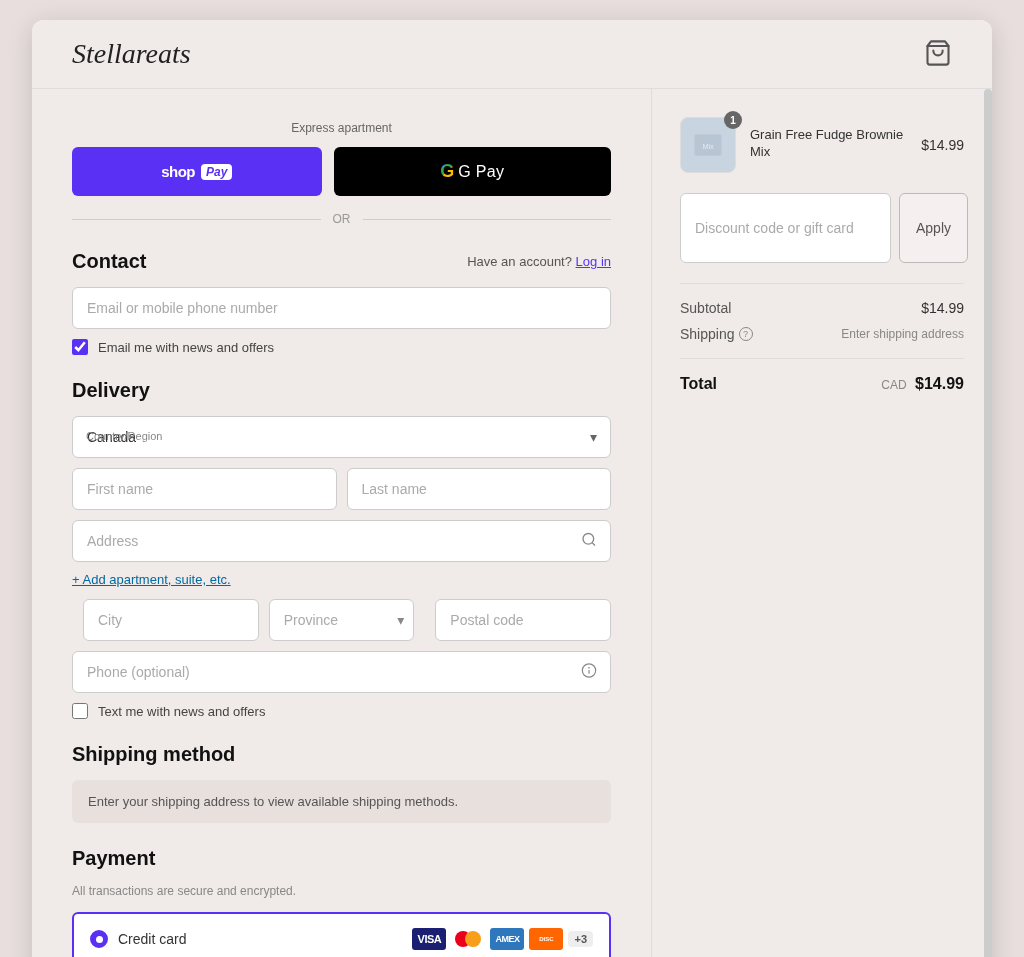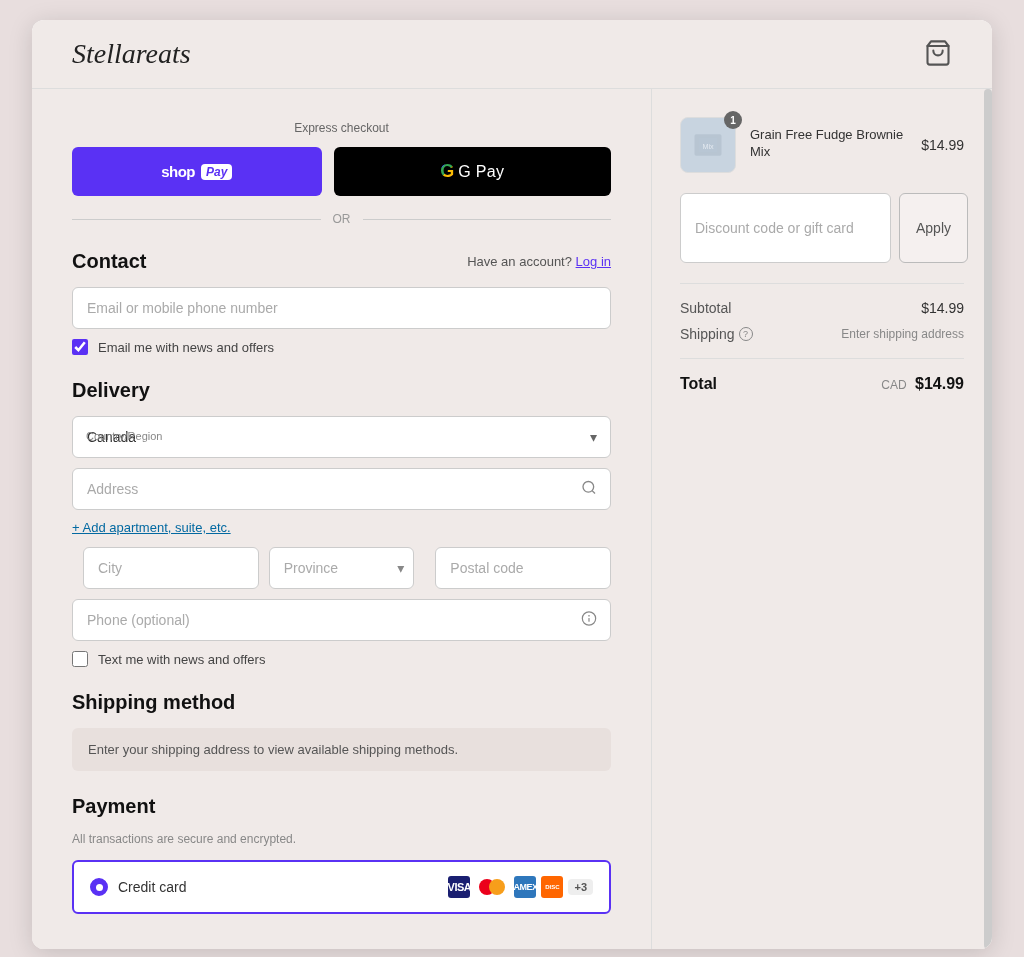--- a/index.html
+++ b/index.html
@@ -370,21 +370,21 @@
     .payment-label {
       font-size: 14px;
       color: #333;
     }
     .card-icons {
       display: flex;
       align-items: center;
       gap: 5px;
     }
     .card-icon {
-      width: 22px;
+      width: 34px;
       height: 22px;
       border-radius: 3px;
       display: flex;
       align-items: center;
       justify-content: center;
       font-size: 8px;
       font-weight: 700;
       color: #fff;
     }
     .visa-icon { background: #1a1f71; font-size: 11px; letter-spacing: -0.5px; }
@@ -563,21 +563,21 @@
         <path d="M16 10a4 4 0 01-8 0"></path>
       </svg>
     </div>
   </div>
 
   <div class="main-content">
 
     <div class="left-panel">
 
       
-      <div class="express-checkout-label">Express checkout</div>
+      <div class="express-checkout-label">Express apartment</div>
       <div class="express-buttons">
         <button class="shop-pay-btn">
           <span style="font-size:15px; font-weight:700; letter-spacing:-0.5px;">shop</span>
           <span style="background:#fff; color:#5a31f4; border-radius:4px; padding: 1px 5px; font-size:12px; font-weight:700;font-style:italic;">Pay</span>
         </button>
         <button class="google-pay-btn">
           <span class="g-letter" style="font-size:18px; font-weight:bold; background: linear-gradient(135deg, #4285F4 25%, #34A853 25%, #34A853 50%, #FBBC05 50%, #FBBC05 75%, #EA4335 75%); -webkit-background-clip: text; -webkit-text-fill-color: transparent;">G</span>
           <span style="color:#fff; font-size:16px; font-weight:500; letter-spacing:0.3px;">G Pay</span>
         </button>
       </div>
@@ -605,20 +605,24 @@
       <div class="delivery-section">
         <div class="section-header">
           <span class="section-title">Delivery</span>
         </div>
         <div class="select-wrapper">
           <span class="select-label">Country/Region</span>
           <select class="select-value">
             <option>Canada</option>
           </select>
           <span class="chevron-down">▾</span>
+        </div>
+        <div class="name-row">
+          <input class="form-input" type="text" placeholder="First name" style="">
+          <input class="form-input" type="text" placeholder="Last name" style="">
         </div>
         <div class="address-wrapper">
           <input class="form-input" type="text" placeholder="Address" style="">
           <span class="address-search-icon">
             <svg width="16" height="16" viewBox="0 0 24 24" fill="none" stroke="#888" stroke-width="2">
               <circle cx="11" cy="11" r="8"></circle>
                 <line x1="21" y1="21" x2="16.65" y2="16.65"></line>
             </svg>
           </span>
         </div>

